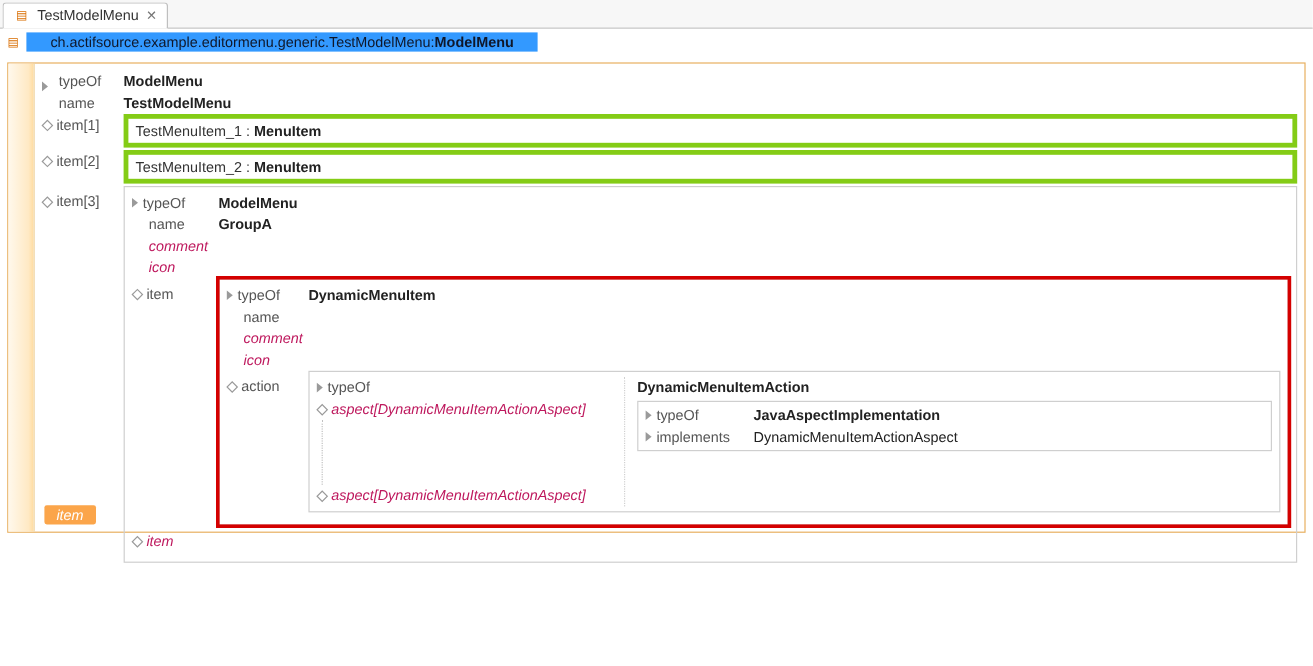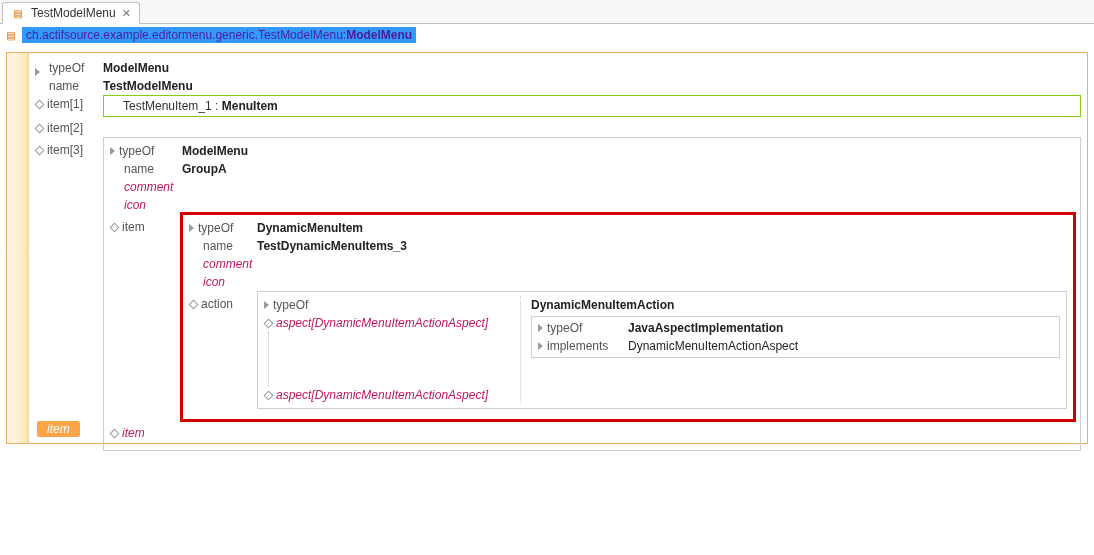--- a/index.html
+++ b/index.html
@@ -50,22 +50,22 @@
     gap: 4px;
     background: #fff;
   }
   .breadcrumb .glyph {
     width: 14px; height: 14px;
     display: inline-flex; align-items: center; justify-content: center;
     font-size: 10px; color: #d96d00;
   }
   .bc-text {
     background: #3399ff;
-    color: #4c1d95;
-    padding: 1px 4px;
+    color: #0f172a;
+    padding: 1px 20px;
     display: inline-block;
   }
   .bc-strong { font-weight: bold; }
   .editor {
     margin: 6px 6px 0 6px;
     border: 1px solid #e8b060;
     height: 392px;
     position: relative;
     padding: 6px 6px 32px 6px;
     background: #fff;
@@ -115,22 +115,22 @@
     width: 7px; height: 7px;
     background: #fff;
     border: 1px solid #9a9a9a;
     margin-left: 1px;
   }
   .label { color: #555; }
   .label.italic { font-style: italic; color: #be185d; }
   .value { color: #222; }
   .value.bold { font-weight: bold; }
   .itembox {
-    border: 1px solid #84cc16;
-    padding: 1px 19px;
+    border: 4px solid #84cc16;
+    padding: 1px 6px;
     margin-bottom: 2px;
     flex: 1;
   }
   .itembox .sep { color: #333; }
   .nested {
     border: 1px solid #cfcfcf;
     flex: 1;
     padding: 4px 6px 6px 6px;
     position: relative;
   }
@@ -241,20 +241,25 @@
         <span class="sep">:</span>
         <span class="bold value">MenuItem</span>
       </div>
     </div>
 
     <div class="row">
       <div class="key-col">
           <span class="marker diamond"></span>
           <span class="label">item[2]</span>
         </div>
+      <div class="itembox">
+        <span>TestMenuItem_2</span>
+        <span class="sep">:</span>
+        <span class="bold value">MenuItem</span>
+      </div>
     </div>
 
     <div class="row" style="align-items:flex-start;">
       <div class="key-col" style="padding-top:4px;">
           <span class="marker diamond"></span>
           <span class="label">item[3]</span>
         </div>
       <div class="nested" style="padding-bottom:8px;">
 
         <div class="row">
@@ -297,21 +302,20 @@
                   <span class="marker arrow"></span>
                   <span class="label">typeOf</span>
                 </div>
               <span class="value bold">DynamicMenuItem</span>
             </div>
             <div class="row">
               <div class="sub2-key-col">
                   <span class="marker" style="width:10px"></span>
                   <span class="label">name</span>
                 </div>
-              <span class="value bold">TestDynamicMenuItems_3</span>
             </div>
             <div class="row">
               <div class="sub2-key-col">
                   <span class="marker" style="width:10px"></span>
                   <span class="label italic">comment</span>
                 </div>
             </div>
             <div class="row">
               <div class="sub2-key-col">
                   <span class="marker" style="width:10px"></span>

